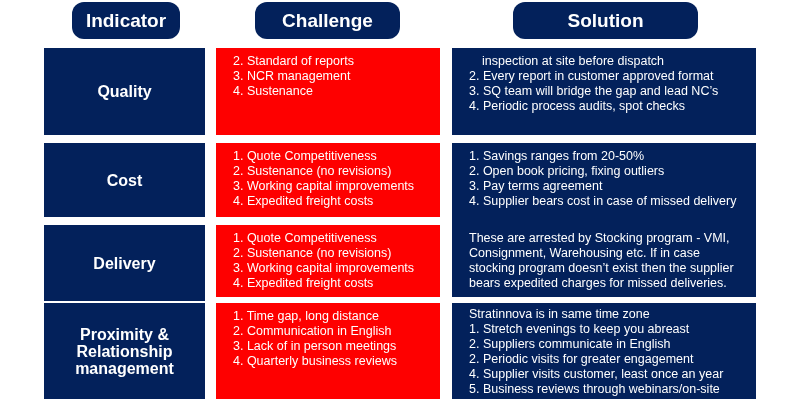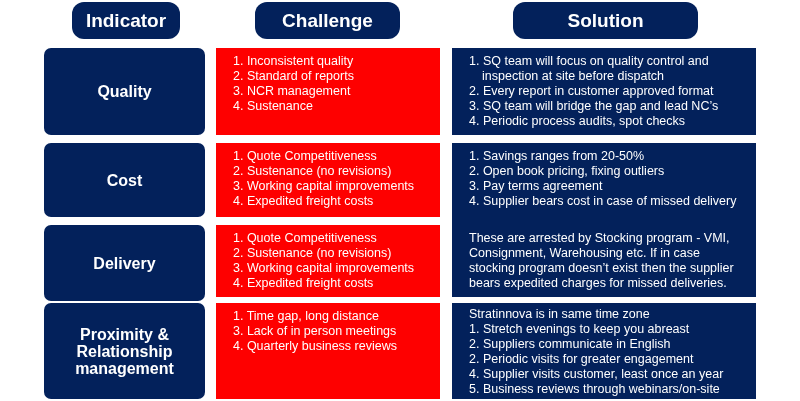--- a/index.html
+++ b/index.html
@@ -1,39 +1,37 @@
 <!DOCTYPE html>
 <html><head>
 <meta charset="utf-8">
 <style>
   html,body{margin:0;padding:0;background:#ffffff;}
   body{width:800px;height:401px;position:relative;overflow:hidden;font-family:"Liberation Sans","DejaVu Sans",sans-serif;}
   .hdr{position:absolute;top:2px;height:37px;background:#03215b;color:#fff;font-weight:bold;font-size:19px;display:flex;align-items:center;justify-content:center;border-radius:12px;}
-  .ind{position:absolute;left:44px;width:161px;background:#03215b;border-radius:7px;color:#fff;font-weight:bold;font-size:16px;display:flex;align-items:center;justify-content:center;text-align:center;line-height:17px;}
+  .ind{position:absolute;left:44px;width:161px;background:#03215b;border-radius:0;color:#fff;font-weight:bold;font-size:16px;display:flex;align-items:center;justify-content:center;text-align:center;line-height:17px;}
   .chal{position:absolute;left:216px;width:224px;background:#fe0000;color:#fff;font-size:12.5px;line-height:15px;box-sizing:border-box;padding:6px 0 0 17px;}
   .sol{position:absolute;left:452px;width:304px;background:#03215b;color:#fff;font-size:12.5px;line-height:15px;box-sizing:border-box;padding:6px 0 0 17px;}
   .line{white-space:nowrap;}
   .indent{padding-left:13px;}
 </style>
 </head>
 <body>
 
 <div class="hdr" style="left:72px;width:108px;">Indicator</div>
 <div class="hdr" style="left:255px;width:145px;">Challenge</div>
 <div class="hdr" style="left:513px;width:185px;">Solution</div>
 
 <div class="ind" style="top:48px;height:87px;">Quality</div>
 <div class="chal" style="top:48px;height:87px;">
-  <div class="line">1. Inconsistent quality</div>
   <div class="line">2. Standard of reports</div>
   <div class="line">3. NCR management</div>
   <div class="line">4. Sustenance</div>
 </div>
 <div class="sol" style="top:48px;height:87px;">
-  <div class="line">1. SQ team will focus on quality control and</div>
   <div class="line indent">inspection at site before dispatch</div>
   <div class="line">2. Every report in customer approved format</div>
   <div class="line">3. SQ team will bridge the gap and lead NC’s</div>
   <div class="line">4. Periodic process audits, spot checks</div>
 </div>
 
 <div class="ind" style="top:143px;height:74px;">Cost</div>
 <div class="chal" style="top:143px;height:74px;">
   <div class="line">1. Quote Competitiveness</div>
   <div class="line">2. Sustenance (no revisions)</div>
@@ -61,20 +59,21 @@
   <div class="line">bears expedited charges for missed deliveries.</div>
 </div>
 
 <div class="ind" style="top:303px;height:96px;flex-direction:column;text-align:center;">
   <div>Proximity &amp;</div>
   <div>Relationship</div>
   <div>management</div>
 </div>
 <div class="chal" style="top:303px;height:96px;">
   <div class="line">1. Time gap, long distance</div>
+  <div class="line">2. Communication in English</div>
   <div class="line">3. Lack of in person meetings</div>
   <div class="line">4. Quarterly business reviews</div>
 </div>
 <div class="sol" style="top:303px;height:96px;padding-top:4px;">
   <div class="line">Stratinnova is in same time zone</div>
   <div class="line">1. Stretch evenings to keep you abreast</div>
   <div class="line">2. Suppliers communicate in English</div>
   <div class="line">2. Periodic visits for greater engagement</div>
   <div class="line">4. Supplier visits customer, least once an year</div>
   <div class="line">5. Business reviews through webinars/on-site</div>

